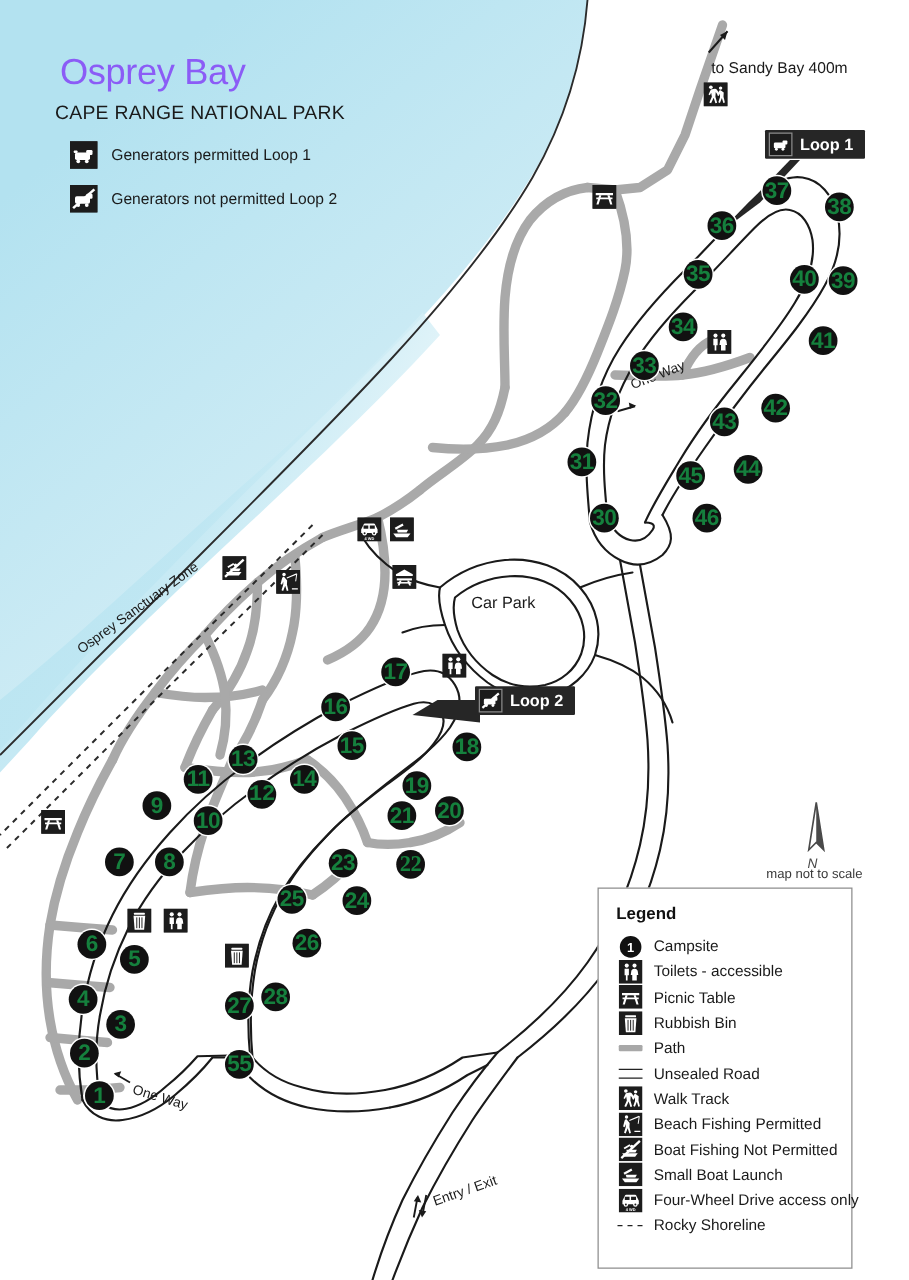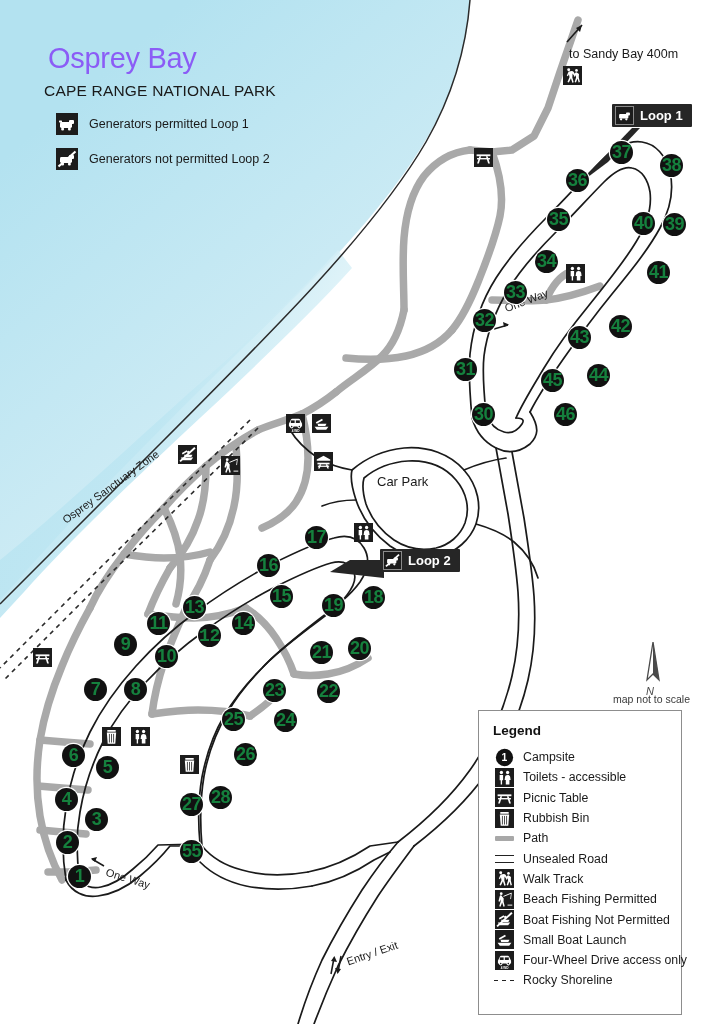--- a/index.html
+++ b/index.html
@@ -499,24 +499,24 @@
       <div class="site" style="left: 114px; top: 633px;">9</div>
       <div class="site" style="left: 155px; top: 645px;">10</div>
       <div class="site" style="left: 147px; top: 612px;">11</div>
       <div class="site" style="left: 198px; top: 624px; font-family: Liberation Mono, monospace;">12</div>
       <div class="site" style="left: 183px; top: 596px;">13</div>
       <div class="site" style="left: 232px; top: 612px;">14</div>
       <div class="site" style="left: 270px; top: 585px;">15</div>
       <div class="site" style="left: 257px; top: 554px;">16</div>
       <div class="site" style="left: 305px; top: 526px;">17</div>
       <div class="site" style="left: 362px; top: 586px;">18</div>
-      <div class="site" style="left: 322px; top: 594px;">19</div>
+      <div class="site" style="left: 322px; top: 617px;">19</div>
       <div class="site" style="left: 348px; top: 637px;">20</div>
       <div class="site" style="left: 310px; top: 641px;">21</div>
-      <div class="site" style="left: 317px; top: 680px;">22</div>
+      <div class="site" style="left: 317px; top: 680px; font-family: Liberation Serif, serif;">22</div>
       <div class="site" style="left: 263px; top: 679px;">23</div>
       <div class="site" style="left: 274px; top: 709px;">24</div>
       <div class="site" style="left: 222px; top: 708px;">25</div>
       <div class="site" style="left: 234px; top: 743px;">26</div>
       <div class="site" style="left: 180px; top: 793px;">27</div>
       <div class="site" style="left: 209px; top: 786px;">28</div>
       <div class="site" style="left: 180px; top: 840px;">55</div>
       <div class="site" style="left: 472px; top: 403px;">30</div>
       <div class="site" style="left: 454px; top: 358px;">31</div>
       <div class="site" style="left: 473px; top: 309px;">32</div>

